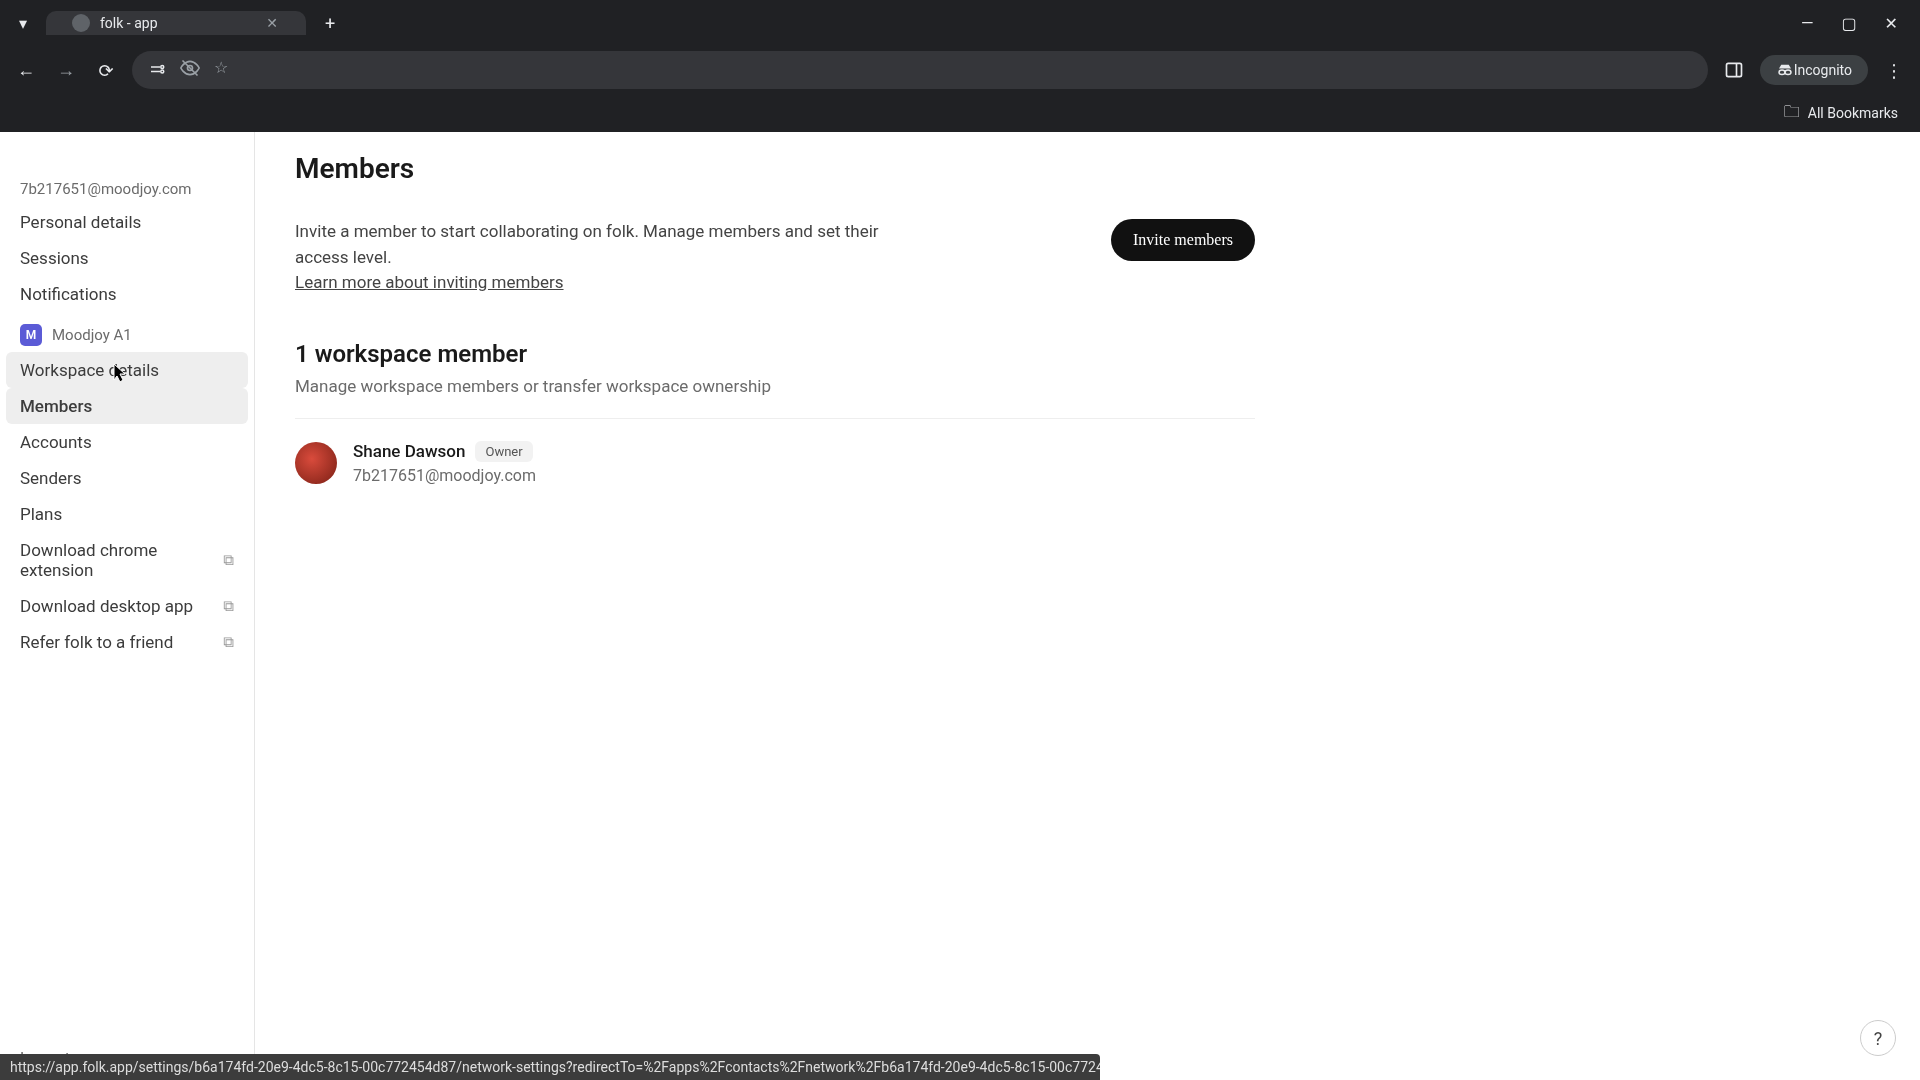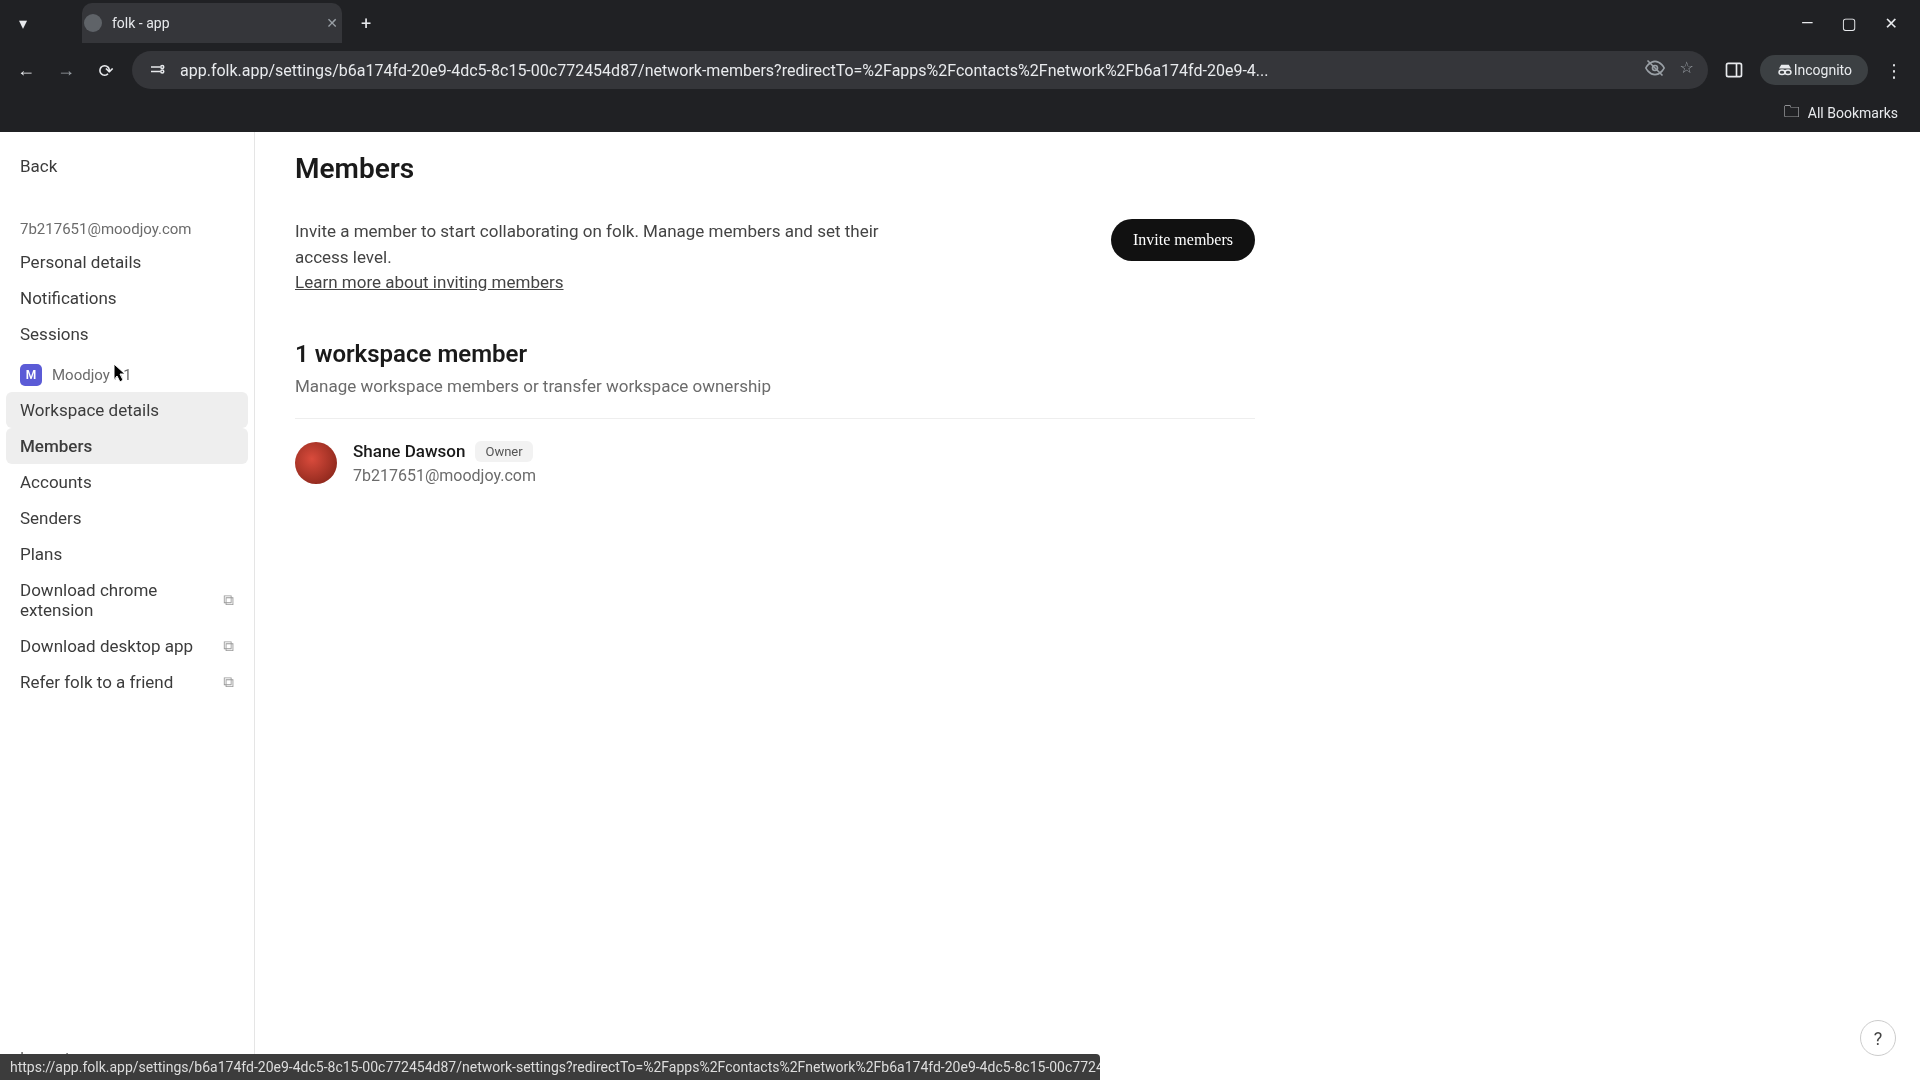--- a/index.html
+++ b/index.html
@@ -2,21 +2,21 @@
 <html><head>
 <meta charset="utf-8">
 <style>
 * { margin:0; padding:0; box-sizing:border-box; font-family:-apple-system,BlinkMacSystemFont,"Segoe UI",Roboto,sans-serif; }
 html,body { width:1920px; height:1080px; overflow:hidden; background:#202124; }
 
 
 .chrome-top { background:#202124; color:#e8eaed; }
 .tab-bar { display:flex; align-items:center; height:46px; padding-left:8px; gap:8px; }
 .tab-dropdown { width:30px; height:30px; border-radius:6px; display:flex; align-items:center; justify-content:center; }
-.tab { background:#35363a; height:40px; border-radius:10px 10px 0 0; display:flex; align-items:center; padding:0 2px; gap:10px; min-width:260px;margin-left:36px; }
+.tab { background:#35363a; height:24px; border-radius:10px 10px 0 0; display:flex; align-items:center; padding:0 26px; gap:10px; min-width:260px; }
 .tab .favicon { width:18px; height:18px; border-radius:50%; background:#5f6368; }
 .tab .title { font-size:14px; color:#e8eaed; flex:1; }
 .tab .close { width:16px; height:16px; display:flex; align-items:center; justify-content:center; color:#9aa0a6; font-size:14px; }
 .new-tab { width:32px; height:32px; border-radius:50%; display:flex; align-items:center; justify-content:center; color:#e8eaed; font-size:18px; }
 .window-controls { margin-left:auto; display:flex; gap:28px; padding-right:22px; color:#e8eaed; }
 .window-controls span { font-size:16px; }
 
 .toolbar { display:flex; align-items:center; height:48px; padding:0 12px; gap:12px; }
 .nav-btn { width:28px; height:28px; display:flex; align-items:center; justify-content:center; color:#9aa0a6; font-size:18px; }
 .nav-btn.active { color:#e8eaed; }
@@ -94,21 +94,20 @@
     <div class="nav-btn active">⟳</div>
     <div class="url-bar">
       <span class="site-info">
         <svg width="18" height="18" viewBox="0 0 24 24" fill="none" stroke="#e8eaed" stroke-width="2">
             <line x1="4" y1="8" x2="16" y2="8"></line>
             <line x1="4" y1="14" x2="16" y2="14"></line>
             <circle cx="19" cy="8" r="2"></circle>
             <circle cx="19" cy="14" r="2"></circle>
           </svg>
       </span>
-      <span class="url-text">app.folk.app/settings/b6a174fd-20e9-4dc5-8c15-00c772454d87/network-members?redirectTo=%2Fapps%2Fcontacts%2Fnetwork%2Fb6a174fd-20e9-4...</span>
       <div class="url-icons">
         <span>
           <svg width="20" height="20" viewBox="0 0 24 24" fill="none" stroke="#9aa0a6" stroke-width="2">
               <path d="M1 12s4-8 11-8 11 8 11 8-4 8-11 8S1 12 1 12z"></path>
               <circle cx="12" cy="12" r="3"></circle>
               <line x1="3" y1="3" x2="21" y2="21"></line>
             </svg>
         </span>
         <span>☆</span>
       </div>
@@ -132,26 +131,25 @@
     <div class="kebab">⋮</div>
   </div>
   <div class="bookmarks-bar">
     <span class="folder">🗀</span>
     <span>All Bookmarks</span>
   </div>
 </div>
 
 <div class="app">
   <div class="sidebar">
-    <div class="back-link">Back</div>
     <div class="sidebar-section">
       <div class="sidebar-email">7b217651@moodjoy.com</div>
       <div class="side-item">Personal details</div>
+      <div class="side-item">Sessions</div>
       <div class="side-item">Notifications</div>
-      <div class="side-item">Sessions</div>
     </div>
     <div class="workspace-header">
       <div class="workspace-badge">M</div>
       <div class="workspace-name">Moodjoy A1</div>
     </div>
     <div class="side-item hovered">Workspace details</div>
     <div class="side-item selected">Members</div>
     <div class="side-item">Accounts</div>
     <div class="side-item">Senders</div>
     <div class="side-item">Plans</div>

